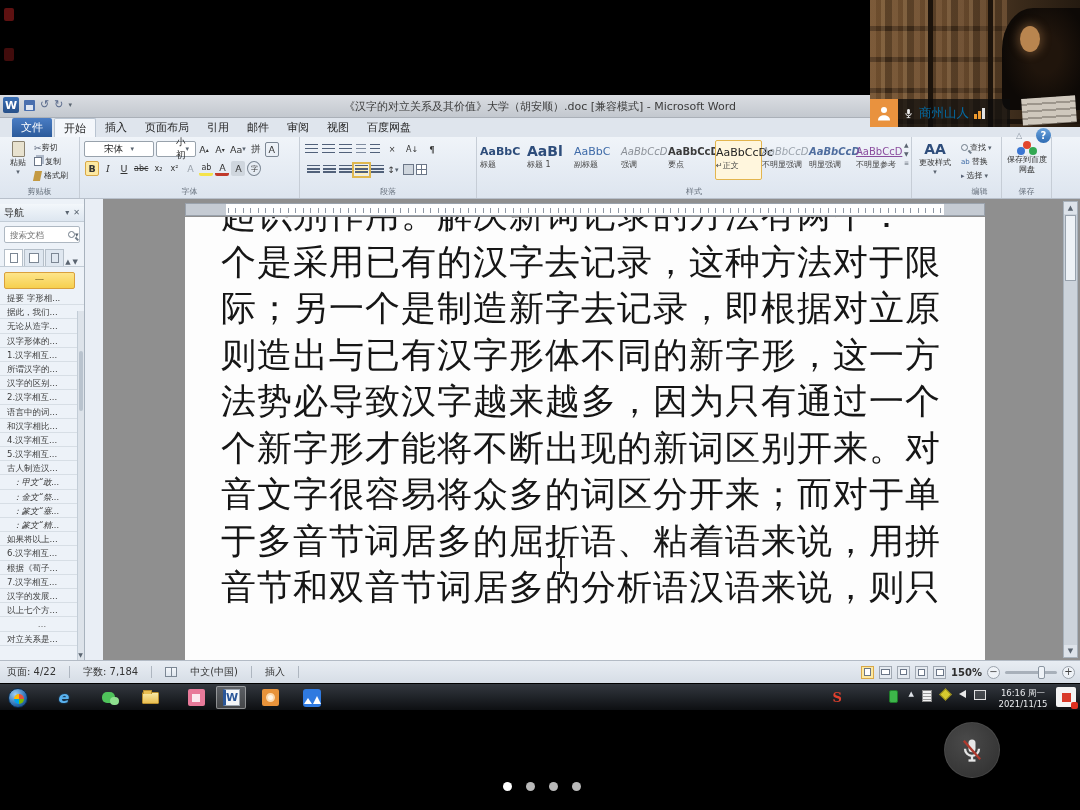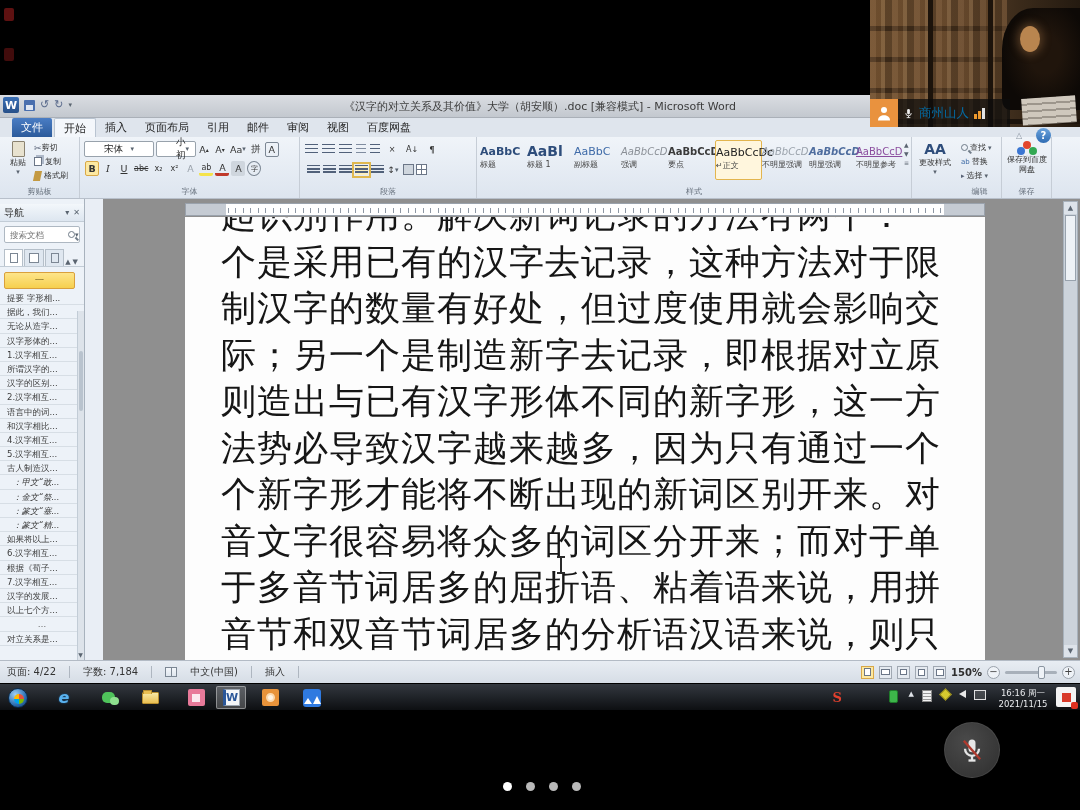--- a/index.html
+++ b/index.html
@@ -476,21 +476,20 @@
     </div>
 
     <div class="docarea">
       <div class="ruler">
           <div class="ticks"></div>
         </div>
       <div class="page">
         <div class="doctext">
           <div class="docline">起识别作用。解决新词记录的方法有两个：一</div>
             <div class="docline">个是采用已有的汉字去记录，这种方法对于限</div>
-            <div class="docline">制汉字的数量有好处，但过度使用就会影响交</div>
             <div class="docline">际；另一个是制造新字去记录，即根据对立原</div>
             <div class="docline">则造出与已有汉字形体不同的新字形，这一方</div>
             <div class="docline">法势必导致汉字越来越多，因为只有通过一个</div>
             <div class="docline">个新字形才能将不断出现的新词区别开来。对</div>
             <div class="docline">音文字很容易将众多的词区分开来；而对于单</div>
             <div class="docline">于多音节词居多的屈折语、粘着语来说，用拼</div>
             <div class="docline">音节和双音节词居多的分析语汉语来说，则只</div>
         </div>
         <div class="ibeam"></div>
       </div>

